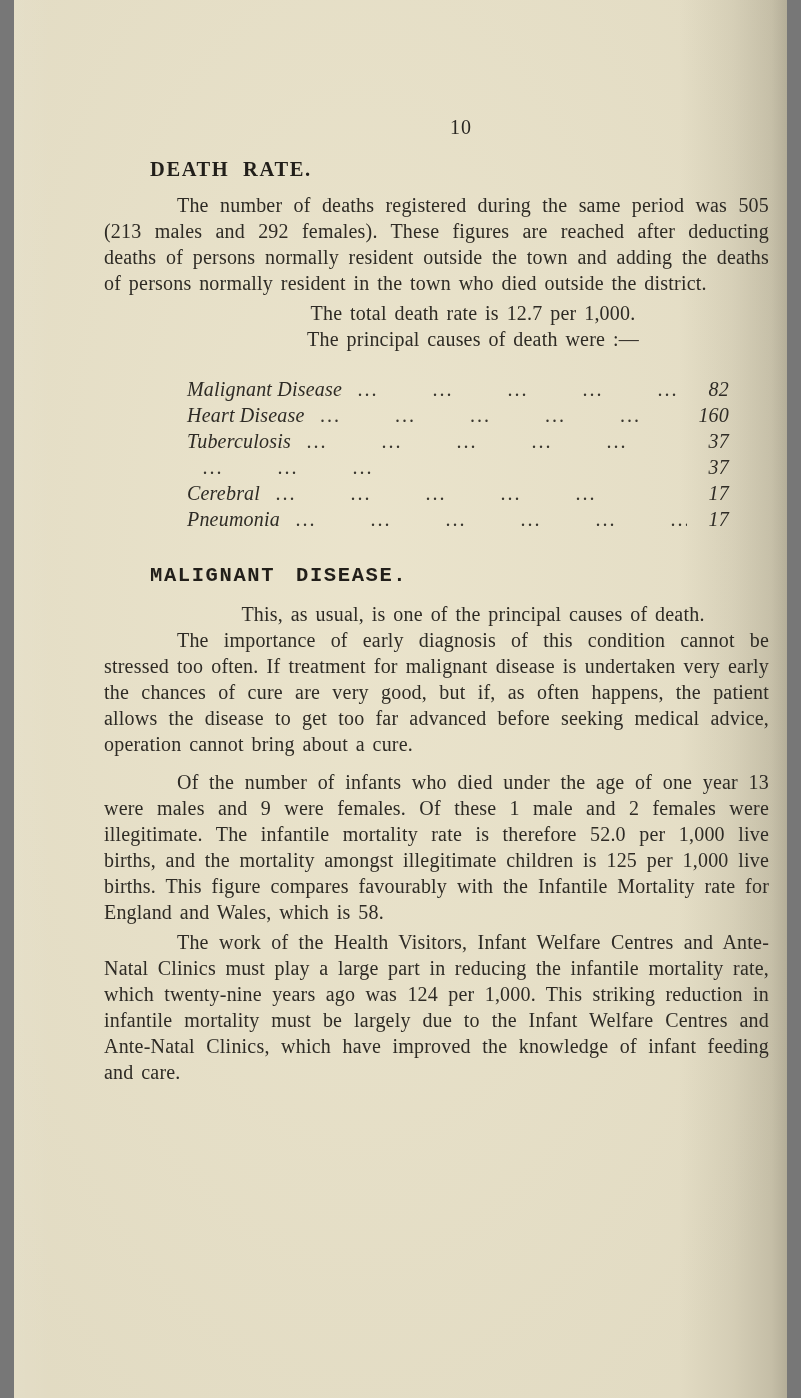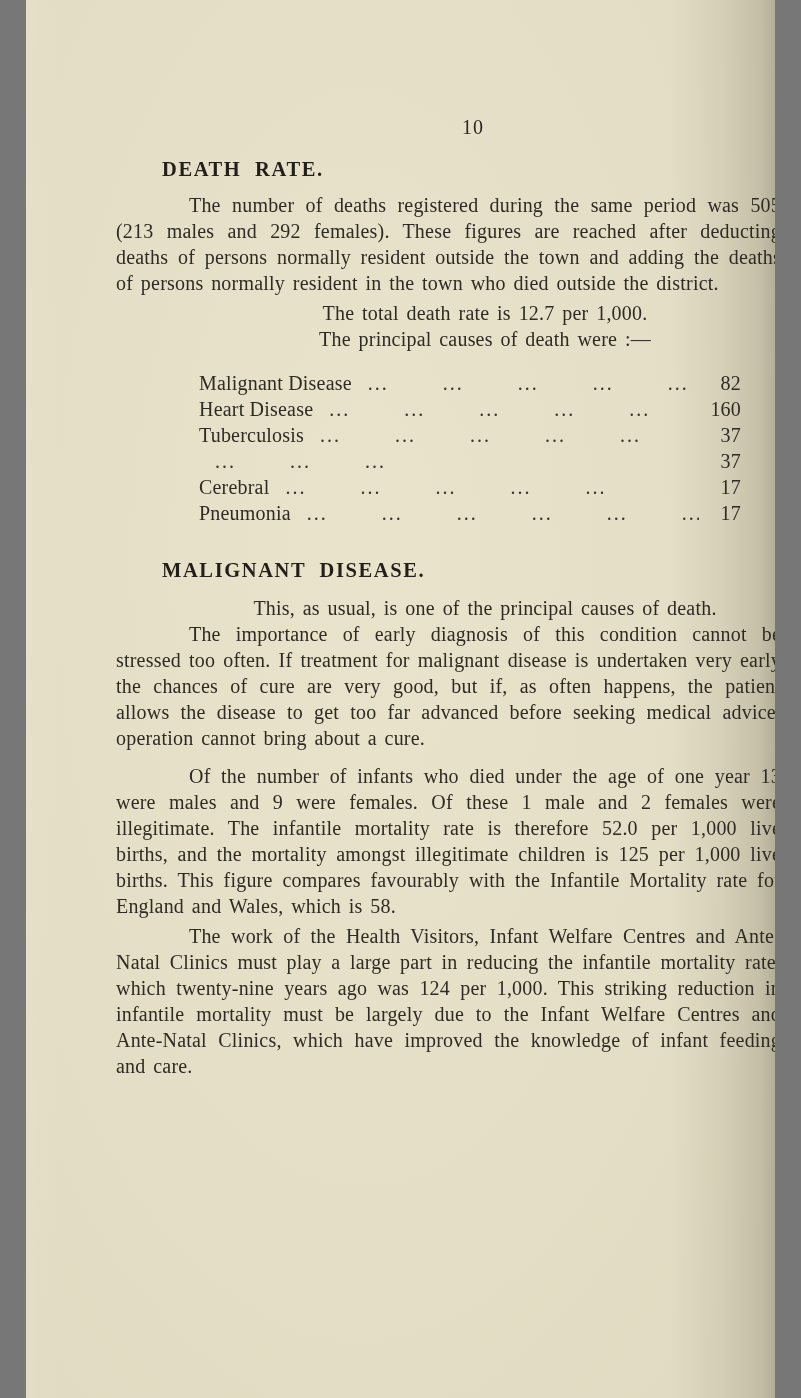--- a/index.html
+++ b/index.html
@@ -18,20 +18,21 @@
         rgba(255,255,255,0.06) 0%,
         rgba(255,255,255,0.00) 5%,
         rgba(0,0,0,0.00) 86%,
         rgba(95,88,66,0.10) 93%,
         rgba(80,74,54,0.20) 98%,
         rgba(60,55,40,0.28) 100%),
       radial-gradient(ellipse at 45% 40%, rgba(255,255,255,0.05), rgba(0,0,0,0.03) 90%),
       #e9e2c9;
     font-family: "Liberation Serif", "DejaVu Serif", serif;
     color: #2e2b25;
+    padding-left: 24px;
   }
   .page-number {
     position: absolute;
     top: 114px;
     left: 447px;
     transform: translateX(-50%);
     font-size: 20px;
     line-height: 26px;
     letter-spacing: 1px;
     color: #2a2722;
@@ -45,40 +46,41 @@
   .heading {
     font-size: 20.5px;
     line-height: 26px;
     font-weight: bold;
     letter-spacing: 1.6px;
     word-spacing: 7px;
     color: #221f1a;
     margin: 0 0 0 46px;
   }
   #h-death   { margin-top: 156px; }
-  #h-malig   { margin-top: 31px; }
+  #h-malig   { margin-top: 31px; font-family: Liberation Mono, monospace; }
   #h-infant  { margin-top: 29px; }
   .body-text {
     font-size: 20px;
     line-height: 26px;
     text-align: justify;
     letter-spacing: 0.2px;
     word-spacing: 2.6px;
     margin: 0;
   }
   .indent { text-indent: 73px; }
   .mt10 { margin-top: 10px; }
   .mt12 { margin-top: 12px; }
   .mt4  { margin-top: 4px; }
   .mt0  { margin-top: 0; }
   .no-justify { text-align: center; }
   .causes {
-    margin: 18px 40px 0 83px;  
+    margin: 24px 40px 0 83px;  
     padding: 0;
     list-style: none;
+    font-style: italic;
   }
   .cause-row {
     display: flex;
     align-items: baseline;
     font-size: 20px;
     line-height: 26px;
     letter-spacing: 0.2px;
   }
   .cause-label {
     white-space: nowrap;

